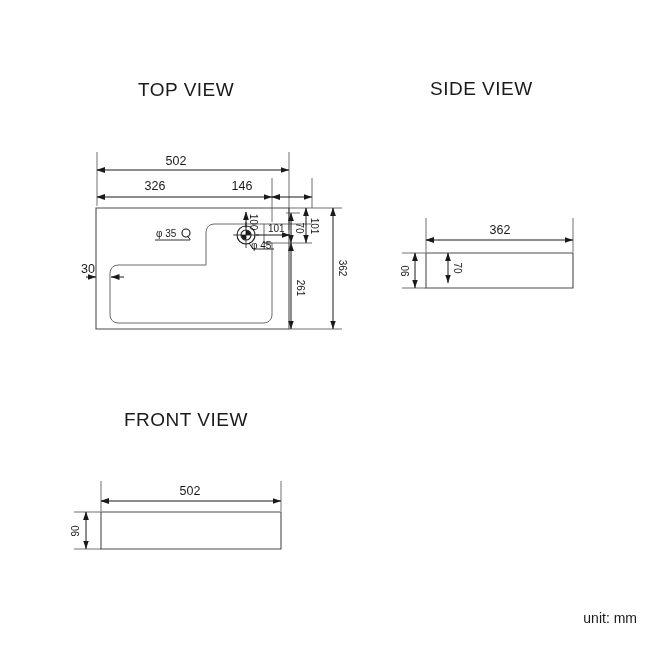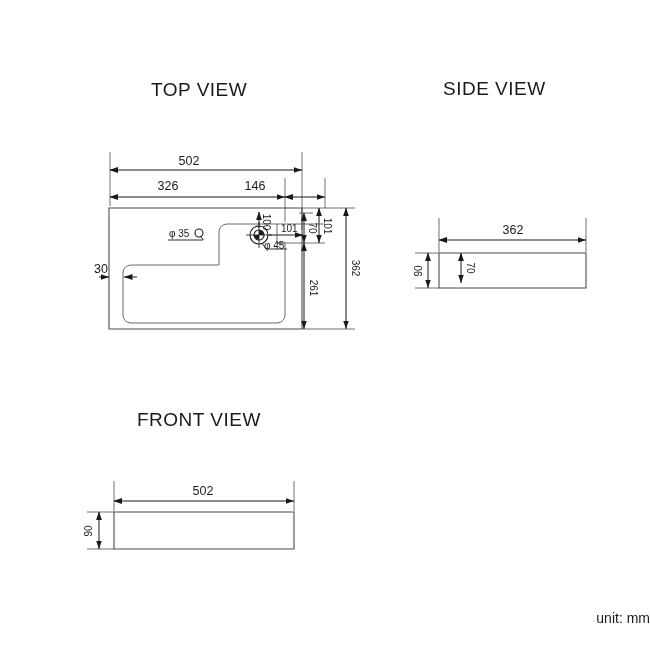--- a/index.html
+++ b/index.html
@@ -13,21 +13,20 @@
     height: 650px;
     position: relative;
     font-family: "Liberation Sans", sans-serif;
     overflow: hidden;
   }
   #drawing-root {
     position: absolute;
     left: 0; top: 0;
     width: 532px;
     height: 650px;
-    margin-left: 13px;
   }
   svg.sheet {
     display: block;
     width: 650px;
     height: 650px;
   }
   .view-title {
     font-family: "Liberation Sans", sans-serif;
     font-size: 19px;
     fill: #1a1a1a;

